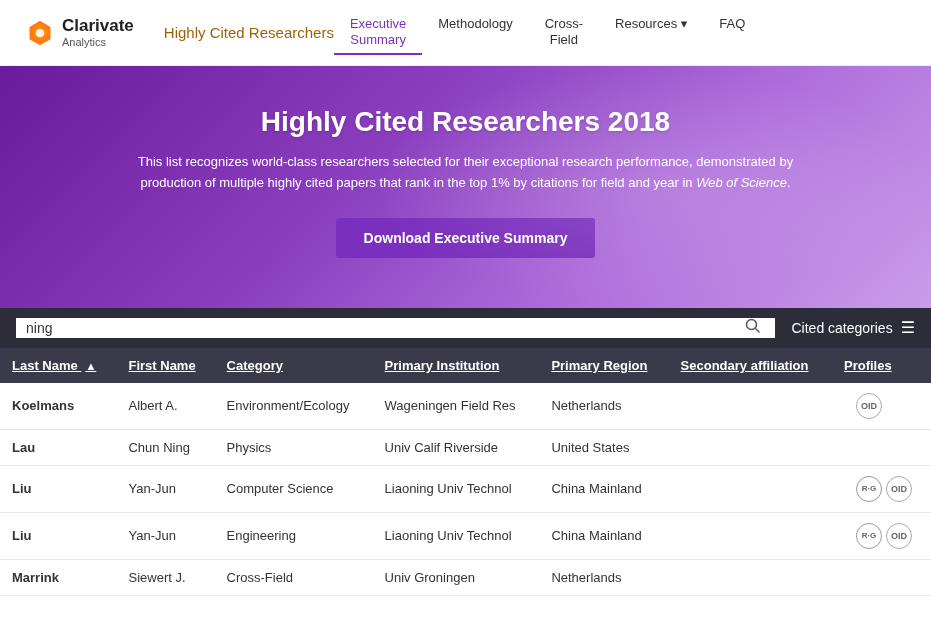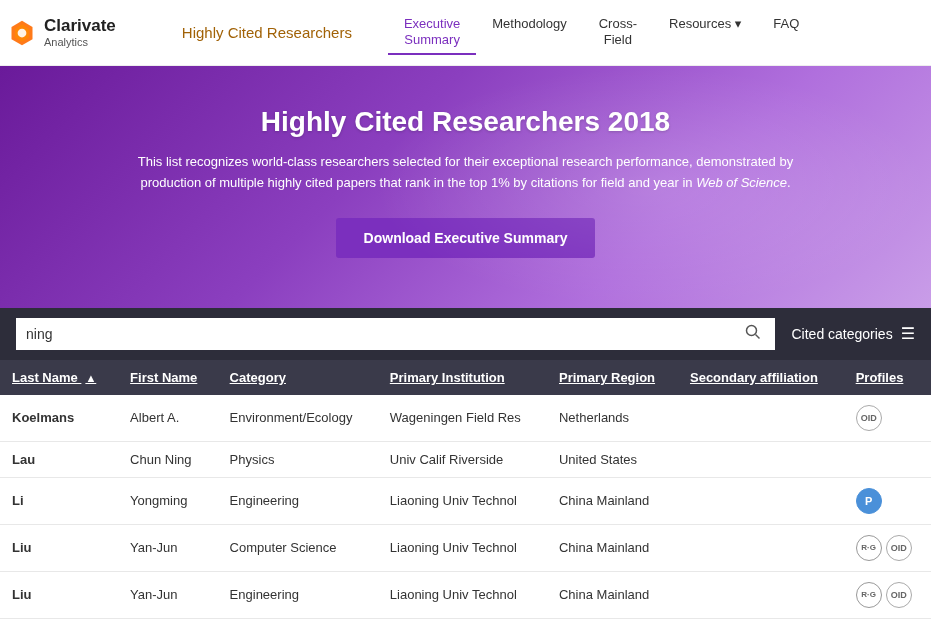--- a/index.html
+++ b/index.html
@@ -2,24 +2,23 @@
 <html><head>
   <meta charset="utf-8">
   <style>
     * { box-sizing: border-box; margin: 0; padding: 0; }
     body { font-family: Arial, sans-serif; font-size: 13px; background: #fff; width: 931px; }
 
     
     .header {
       display: flex;
       align-items: center;
-      padding: 10px 8px;
+      padding: 10px 26px;
       background: #fff;
       border-bottom: 1px solid #eee;
-      gap: 36px;
     }
     .logo-area {
       display: flex;
       align-items: center;
       margin-right: 30px;
     }
     .logo-icon {
       width: 28px;
       height: 28px;
       margin-right: 8px;
@@ -109,21 +108,21 @@
       align-items: center;
       background: #2d2d3a;
       padding: 10px 16px;
     }
     .search-input-wrap {
       flex: 1;
       display: flex;
       align-items: center;
       background: #fff;
       border: none;
-      padding: 6px 10px;
+      padding: 0 10px;
     }
     .search-input {
       flex: 1;
       border: none;
       outline: none;
       font-size: 14px;
       color: #333;
     }
     .search-icon-btn {
       background: none;
@@ -180,20 +179,21 @@
     tbody td {
       padding: 10px 12px;
       font-size: 13px;
       color: #333;
     }
 
     
     .profile-badges {
       display: flex;
       gap: 4px;
+      margin-left: 12px;
     }
     .badge {
       width: 26px;
       height: 26px;
       border-radius: 50%;
       display: inline-flex;
       align-items: center;
       justify-content: center;
       font-size: 9px;
       font-weight: bold;
@@ -299,33 +299,20 @@
           <td>Chun Ning</td>
           <td>Physics</td>
           <td>Univ Calif Riverside</td>
           <td>United States</td>
           <td></td>
           <td>
             <div class="profile-badges"></div>
           </td>
         </tr>
         <tr>
-          <td style="font-weight: bold;">Li</td>
-          <td>Yongming</td>
-          <td>Engineering</td>
-          <td>Liaoning Univ Technol</td>
-          <td>China Mainland</td>
-          <td></td>
-          <td>
-            <div class="profile-badges">
-              <span class="badge publons-blue">P</span>
-            </div>
-          </td>
-        </tr>
-        <tr>
           <td style="font-weight: bold;">Liu</td>
           <td>Yan-Jun</td>
           <td>Computer Science</td>
           <td>Liaoning Univ Technol</td>
           <td>China Mainland</td>
           <td></td>
           <td>
             <div class="profile-badges">
               <span class="badge researcherid">R·G</span>
               <span class="badge orcid">OID</span>

